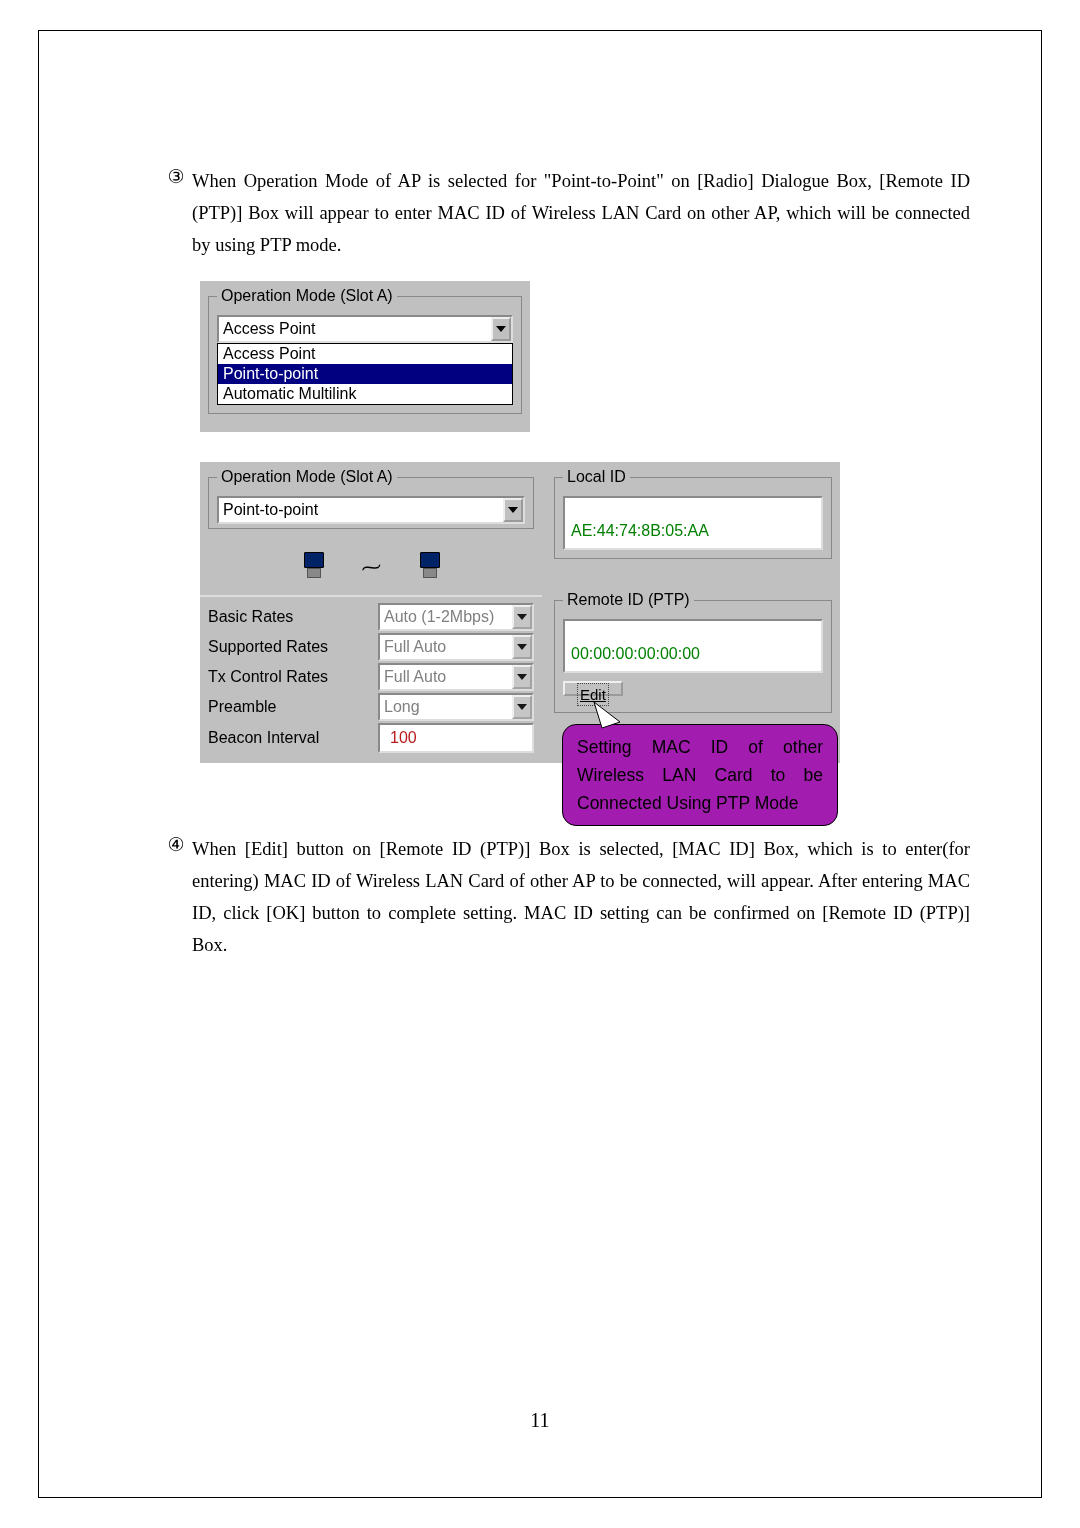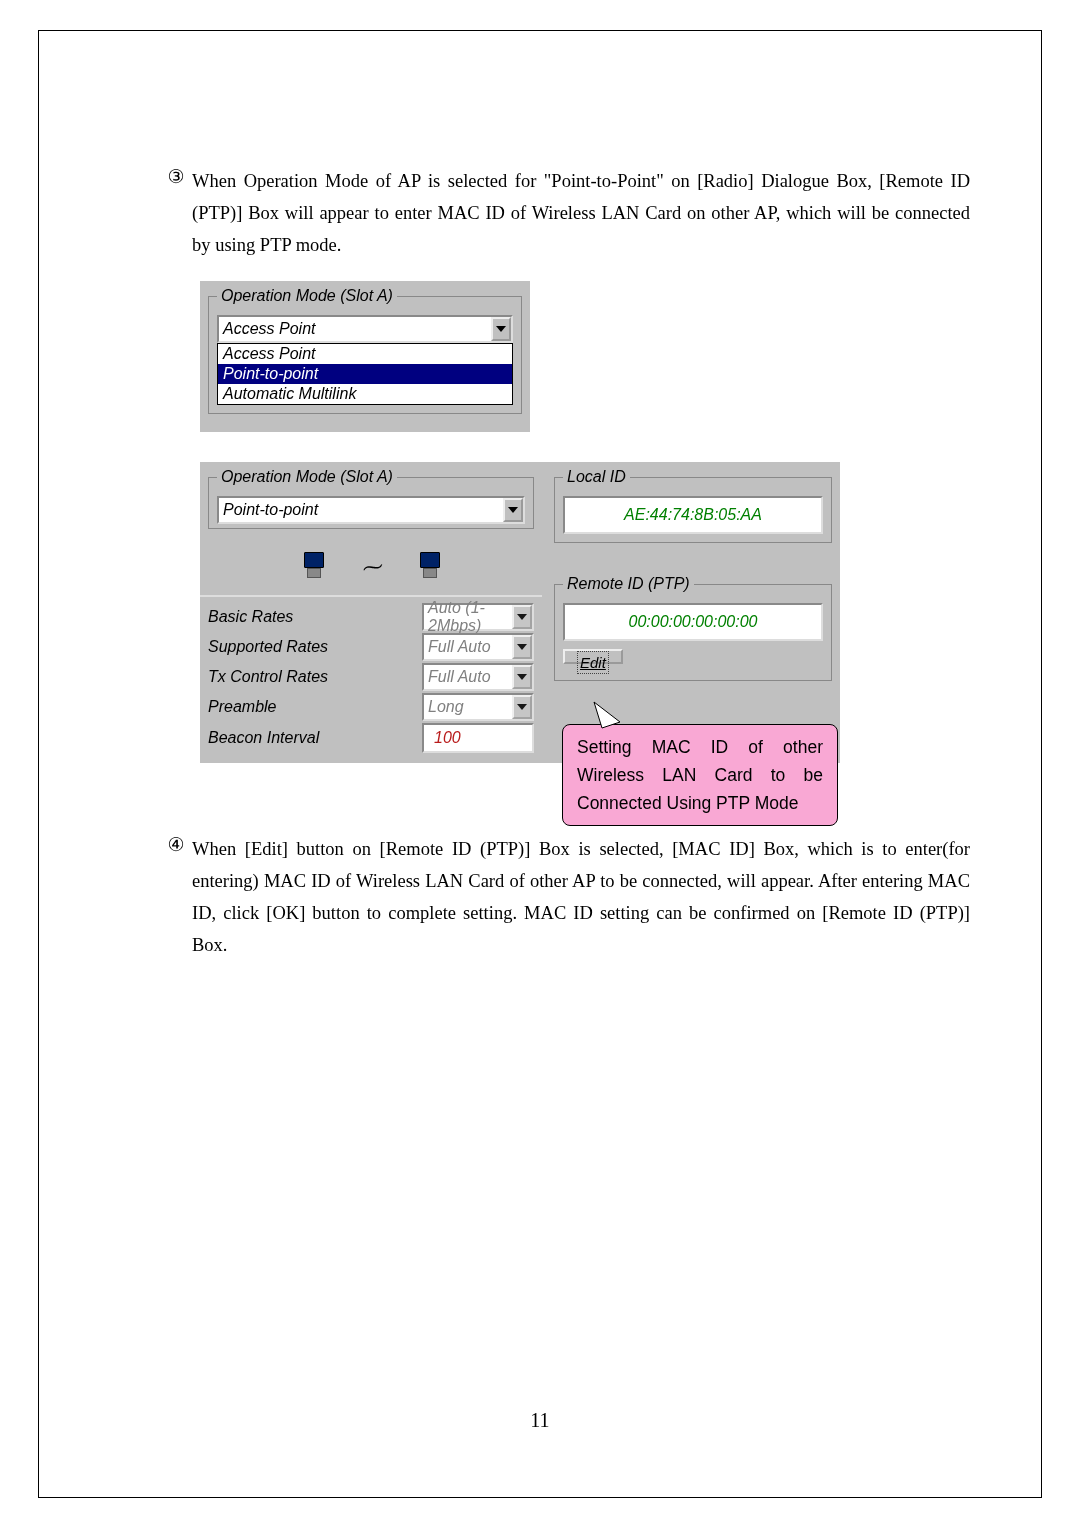--- a/index.html
+++ b/index.html
@@ -42,21 +42,20 @@
     text-align: justify;
   }
 
   
   .gui-panel {
     background: #c0c0c0;
     font-family: Tahoma, Arial, sans-serif;
     font-size: 16px;
     color: #000;
     position: relative;
-    font-style: italic;
   }
   fieldset.gui-fieldset {
     border: 1px solid #888;
     margin: 0;
     padding: 10px 8px 8px 8px;
   }
   fieldset.gui-fieldset > legend {
     padding: 0 4px;
     color: #000;
     font-size: 16px;
@@ -113,22 +112,22 @@
   .screenshot2 {
     margin: 0 0 30px 40px;
     width: 640px;
   }
   .screenshot2 .gui-panel { padding: 6px 8px 8px 8px; }
   .cols { display: flex; gap: 20px; }
   .col-left { flex: 0 0 326px; }
   .col-right { flex: 1; }
   .green-text {
     color: #008000;
-    text-align: center;
     padding: 4px 0;
+    margin-top: 16px;
   }
   .id-box {
     background:#fff;
     border:2px inset #ddd;
     padding: 4px 6px;
   }
   .edit-btn {
     display:inline-block;
     background:#c0c0c0;
     border:2px outset #eee;
@@ -152,38 +151,38 @@
     border-bottom: 2px inset #ddd;
     margin: 6px -8px 6px -8px;
     padding: 0 10px;
   }
   .row-kv {
     display:flex;
     align-items:center;
     margin: 2px 0;
   }
   .row-kv .k { flex: 0 0 170px; }
-  .row-kv .v { flex: 1; margin-left: 44px; }
+  .row-kv .v { flex: 1; }
   .inp-disabled {
     background:#fff;
     border:2px inset #ddd;
     height:26px;
     display:flex;
     align-items:center;
     padding: 0 10px;
     color:#b91c1c;
   }
   .combo.disabled .combo-text { color:#808080; }
   .combo.disabled .combo-btn { opacity:0.9; }
 
   .callout-box {
     position:absolute;
-    background:#f9a8d4;
+    background:#a21caf;
     border:1px solid #000;
-    border-radius:8px;
+    border-radius:14px;
     padding:8px 14px;
     font-family: Arial, sans-serif;
     font-size:17.5px;
     line-height: 28px;
     text-align: justify;
   }
   .callout-tail {
     position:absolute;
   }
 

